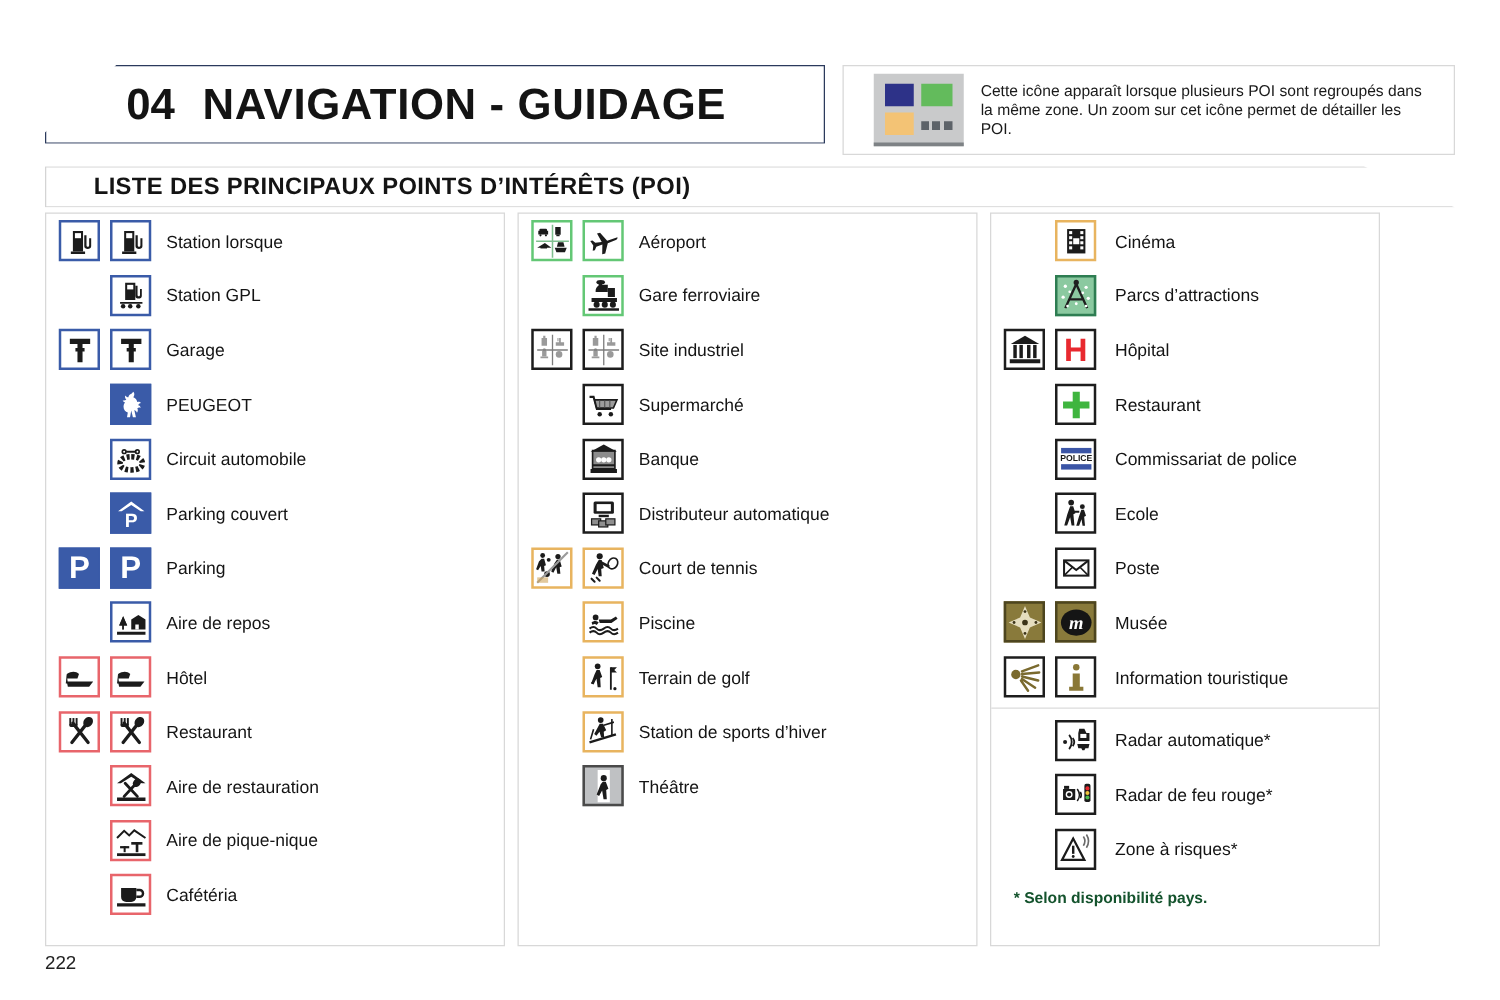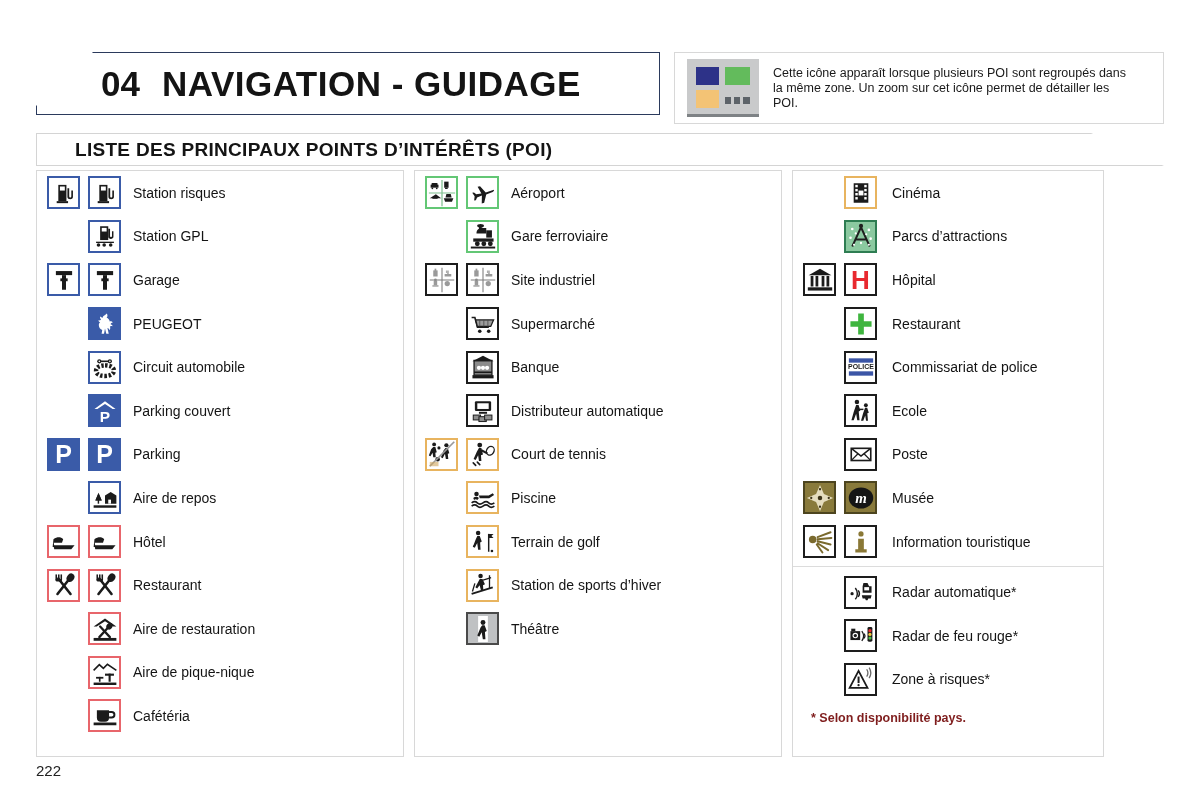--- a/index.html
+++ b/index.html
@@ -35,20 +35,21 @@
     margin-left:22px; white-space:nowrap;text-align:right;
   }
 
   
   #info-box {
     position:absolute; left:638px; top:0; width:490px; height:72px;
     border:1px solid #d8d8d8;
     background:#ffffff;
     display:flex; align-items:center;
     padding:0 12px;
+    justify-content:center;
   }
   #info-box .info-text {
     font-size:12.5px; line-height:15px; color:#1a1a1a;
     margin-left:14px; max-width:355px;
   }
 
   
   .cluster-icon {
     width:72px; height:58px; background:#c9cacb; position:relative;
     border-bottom:3px solid #7e8285;
@@ -100,21 +101,21 @@
     font-size:14px; color:#141414; white-space:nowrap;
     margin-left:8px;
   }
   #panel-3 .poi-label { margin-left:11px; }
 
   
   .panel-divider {
     height:1px; background:#dcdcdc; margin:3px 0 3px 0;
   }
   .footnote {
-    font-size:12.5px; font-weight:bold; color:#7f1d1d;
+    font-size:12.5px; font-weight:bold; color:#14532d;
     padding:10px 0 0 18px;
   }
 
   
   .tile {
     width:33px; height:33px; position:relative;
     background:#ffffff; overflow:hidden;
     display:flex; align-items:center; justify-content:center;
   }
   .tile.b-blue   { border:2.5px solid #3a5ba8; }
@@ -180,21 +181,21 @@
         <div class="icon-slot">
           <div class="tile b-blue">
             <svg width="26" height="26" viewBox="0 0 32 32">
               <path fill="#1b1b1b" d="M9 6h10v20H9z"></path>
      <path fill="#1b1b1b" d="M7 26h14v2.5H7z"></path>
      <rect x="11" y="8" width="6" height="5" fill="#fff"></rect>
      <path fill="#1b1b1b" d="M20 10h2.4v10c0 2 2.6 2 2.6 0V13h2v8c0 3.6-6.8 3.6-6.8 0V10z"></path>
             </svg>
           </div>
         </div>
-        <span class="poi-label">Station risques</span>
+        <span class="poi-label">Station lorsque</span>
       </li>
       <li class="poi-row">
         <div class="icon-slot"></div>
         <div class="icon-slot">
           <div class="tile b-blue">
             <svg width="26" height="26" viewBox="0 0 32 32">
               <path fill="#1b1b1b" d="M10 4h10v17H10z"></path>
      <rect x="12" y="6" width="6" height="4.5" fill="#fff"></rect>
      <path fill="#1b1b1b" d="M20 7h2.2v9c0 1.8 2.4 1.8 2.4 0V10h1.8v7c0 3.4-6.4 3.4-6.4 0V7z"></path>
      <path fill="#1b1b1b" d="M5 23h22v1.6H5z"></path>

